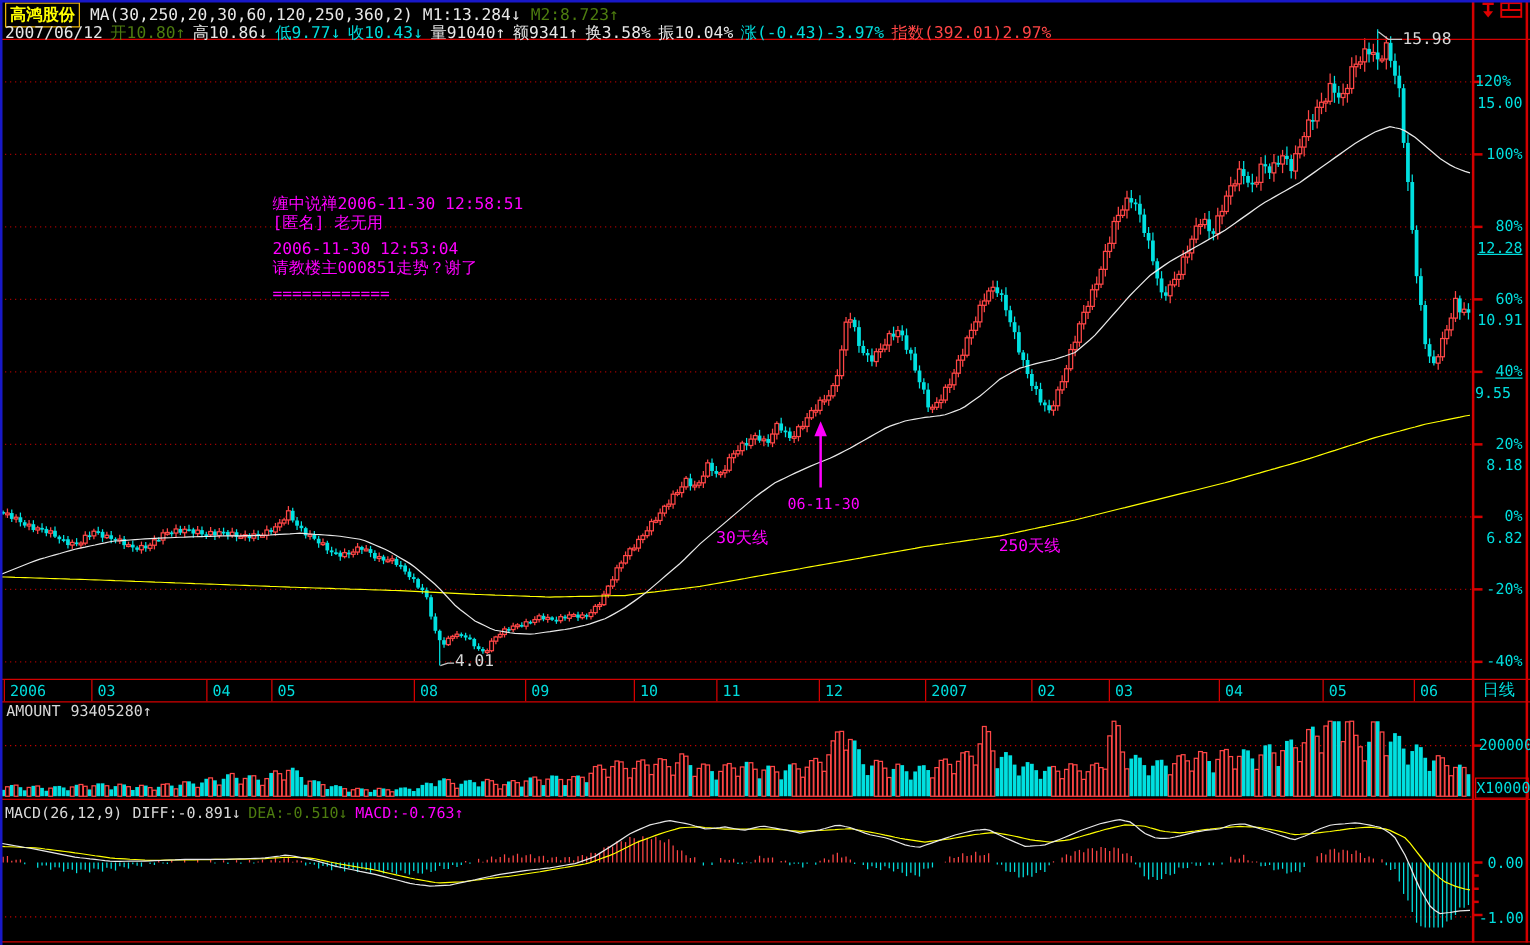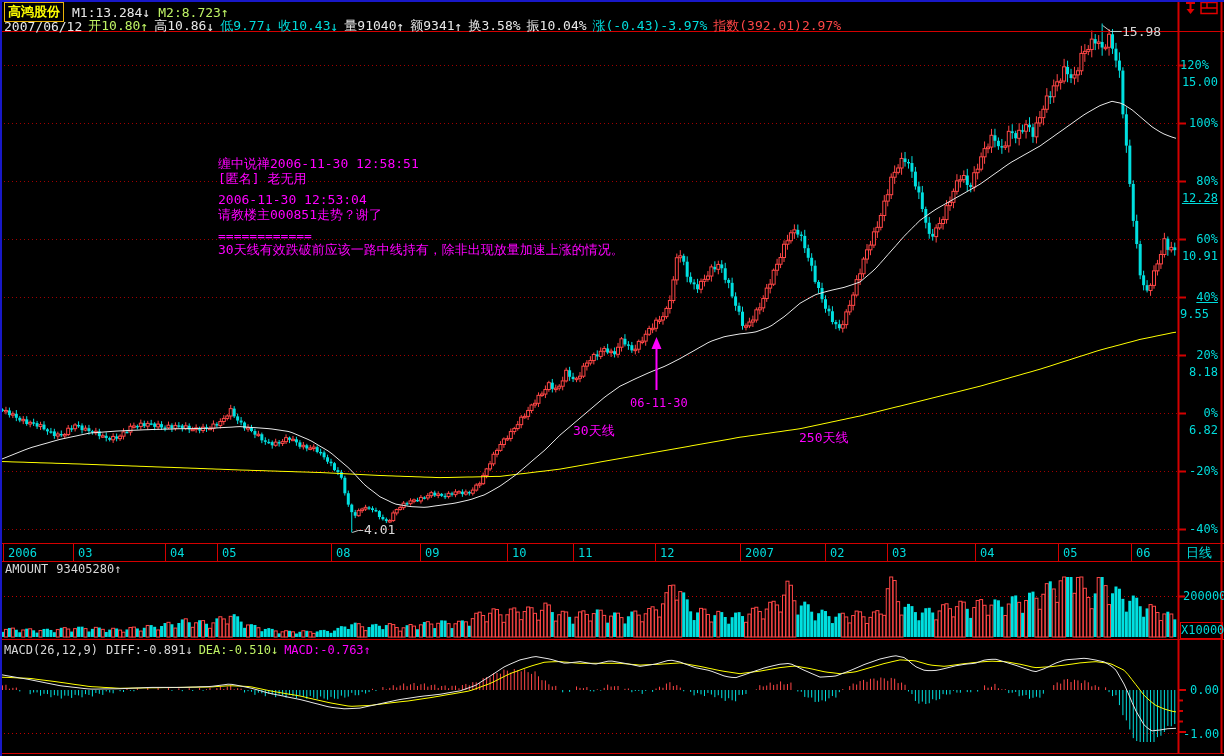--- a/index.html
+++ b/index.html
@@ -1,20 +1,20 @@
 <!DOCTYPE html>
 <html><head>
 <meta charset="utf-8">
 <style>
   html,body{margin:0;padding:0;background:#000;}
   .screen{position:relative;width:1224px;height:756px;background:#000;overflow:hidden;
           font-family:"DejaVu Sans Mono","Liberation Mono",monospace;font-size:12px;}
   .t{position:absolute;white-space:pre;line-height:14px;}
   .row{position:absolute;display:flex;align-items:center;white-space:pre;}
-  .w{color:#e8e8e8}.gy{color:#d8d8d8}.y{color:#bef264}.c{color:#00dcdc}
+  .w{color:#e8e8e8}.gy{color:#d8d8d8}.y{color:#4d7c0f}.c{color:#00dcdc}
   .r{color:#ff4646}.m{color:#ff00ff}
   .name-box{border:1px solid #eab308;padding:0 3px;color:#ffff00;font-weight:bold;font-size:13px;}
   .f13{font-size:13px}
   svg{position:absolute;left:0;top:0;z-index:1}
   .lbl{position:absolute;z-index:2}
   .gap8{margin-right:8px}.gap6{margin-right:6px}
   .xbox{position:absolute;border:1px solid #e00000;color:#00dcdc;text-align:center;z-index:2;}
   .blue-top{position:absolute;left:0;top:0;width:1224px;height:2px;background:#1818c8;z-index:3}
   .blue-left{position:absolute;left:0;top:0;width:2px;height:756px;background:#1818c8;z-index:3}
 </style>
@@ -1410,20 +1410,21 @@
       <polygon points="656.5,337 651.5,349 661.5,349" fill="#ff00ff"></polygon>
       <polyline points="1102.644,25.49853372434012 1110.644,31.49853372434012 1121.644,31.49853372434012" fill="none" stroke="#c8c8c8" stroke-width="1"></polyline>
       <polyline points="352.25800000000004,532.4868035190616 358.25800000000004,530.4868035190616 363.25800000000004,530.4868035190616" fill="none" stroke="#c8c8c8" stroke-width="1"></polyline>
     </svg>
 
   <div class="blue-top"></div>
   <div class="blue-left"></div>
 
   <div class="row f13" style="left:4px;top:2px;z-index:2">
     <span class="name-box gap8">高鸿股份</span>
+    <span class="w gap8">MA(30,250,20,30,60,120,250,360,2)</span>
     <span class="w">M1:13.284</span>
     <span class="w gap8">↓</span>
     <span class="y">M2:8.723</span>
     <span class="y">↑</span>
   </div>
 
   <div class="row f13" style="left:4px;top:17px;z-index:2">
     <span class="w gap6">2007/06/12</span>
     <span class="y">开10.80</span>
     <span class="y gap6">↑</span>
@@ -1454,21 +1455,20 @@
       <line x1="17" y1="7" x2="33" y2="7" stroke="#e00000" stroke-width="1.5"></line>
       <line x1="23" y1="1.5" x2="23" y2="7" stroke="#e00000" stroke-width="1.5"></line>
     </g>
   </svg>
 
   <div class="t m f13 lbl" style="left:218px;top:157px">缠中说禅2006-11-30 12:58:51</div>
   <div class="t m f13 lbl" style="left:218px;top:172px">[匿名] 老无用</div>
   <div class="t m f13 lbl" style="left:218px;top:193px">2006-11-30 12:53:04</div>
   <div class="t m f13 lbl" style="left:218px;top:208px">请教楼主000851走势？谢了</div>
   <div class="t m f13 lbl" style="left:218px;top:229px">============</div>
-  <div class="t m f13 lbl" style="left:218px;top:243px">30天线有效跌破前应该一路中线持有，除非出现放量加速上涨的情况。</div>
 
   <div class="t m lbl" style="left:630px;top:396px">06-11-30</div>
   <div class="t m f13 lbl" style="left:573px;top:424px">30天线</div>
   <div class="t m f13 lbl" style="left:799px;top:431px">250天线</div>
   <div class="t gy f13 lbl" style="left:1122px;top:25px">15.98</div>
   <div class="t gy f13 lbl" style="left:364px;top:523px">4.01</div>
 
   <div class="t c f13 lbl" style="left:1186px;top:546px">日线</div>
 
   <div class="row lbl" style="left:5px;top:562px">

